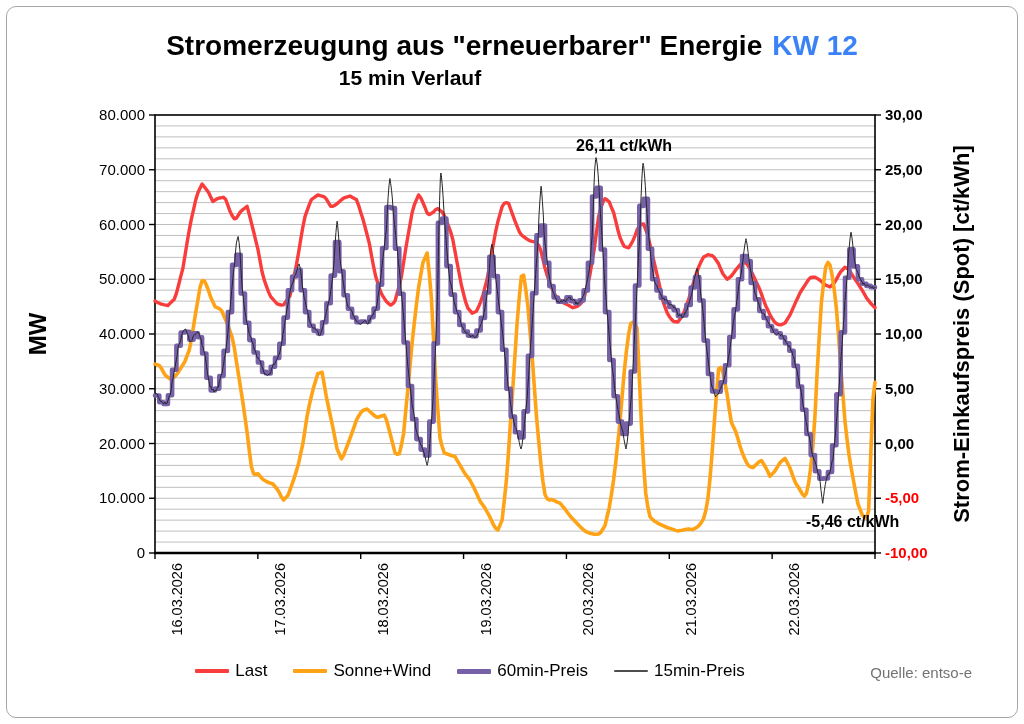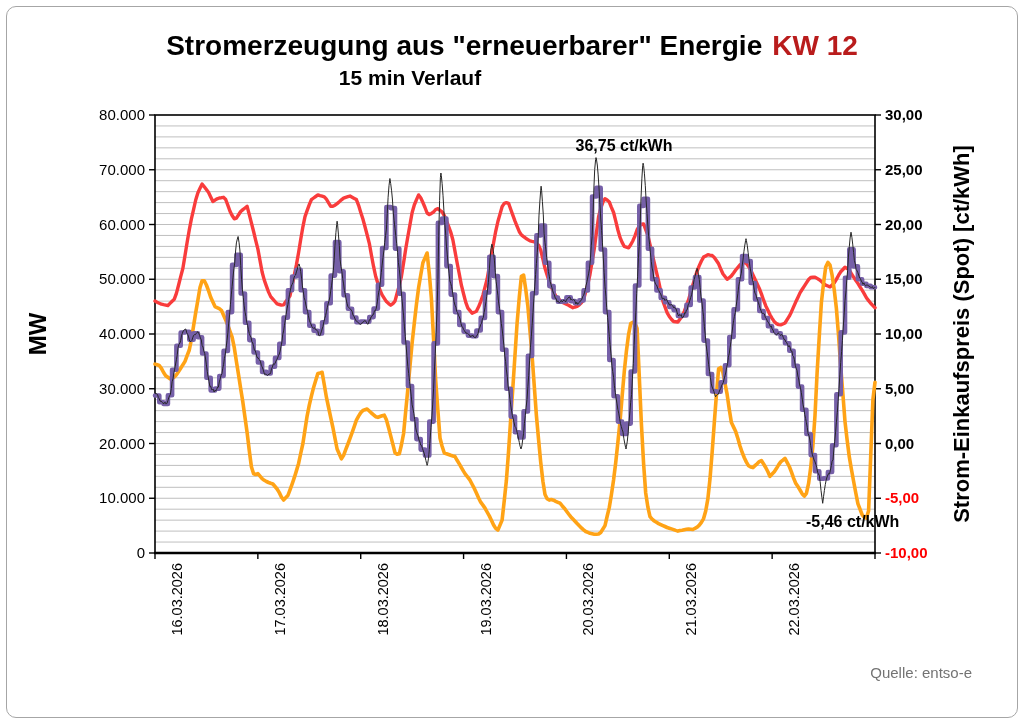--- a/index.html
+++ b/index.html
@@ -3,21 +3,21 @@
 <meta charset="utf-8">
 <style>
   html,body{margin:0;padding:0;background:#fff;}
   #canvas{position:relative;width:1024px;height:724px;background:#fff;
           font-family:"Liberation Sans", sans-serif;overflow:hidden;}
   #frame{position:absolute;left:6px;top:6px;right:6px;bottom:6px;
          border:1.6px solid #a6a6a6;border-radius:10px;pointer-events:none;}
   #chart-svg{position:absolute;left:0;top:0;}
   .title-row{position:absolute;left:0;top:30px;width:1024px;text-align:center;
              font-size:28px;font-weight:bold;color:#000;letter-spacing:0;}
-  .title-kw{color:#b91c1c;margin-left:10px;}
+  .title-kw{color:#3b82f6;margin-left:10px;}
   .subtitle{position:absolute;left:0;top:66px;width:820px;text-align:center;
             font-size:21px;font-weight:bold;color:#000;}
   .axis-title-left{position:absolute;left:38px;top:334px;transform:translate(-50%,-50%) rotate(-90deg);
                    font-size:24px;font-weight:bold;color:#000;white-space:nowrap;}
   .axis-title-right{position:absolute;left:962px;top:334px;transform:translate(-50%,-50%) rotate(-90deg);
                     font-size:22px;font-weight:bold;color:#000;white-space:nowrap;}
   .legend-row{position:absolute;left:120px;top:661px;width:700px;display:flex;
               justify-content:center;align-items:center;gap:26px;}
   .legend-item{display:flex;align-items:center;gap:6px;font-size:17px;color:#000;}
   .legend-swatch{display:inline-block;width:34px;border-radius:1px;}
@@ -131,17 +131,35 @@
       <text transform="translate(490.57142857142856,563) rotate(-90)" text-anchor="end" font-size="14.5" fill="#000">19.03.2026</text>
       <text transform="translate(593.4285714285714,563) rotate(-90)" text-anchor="end" font-size="14.5" fill="#000">20.03.2026</text>
       <text transform="translate(696.2857142857143,563) rotate(-90)" text-anchor="end" font-size="14.5" fill="#000">21.03.2026</text>
       <text transform="translate(799.1428571428571,563) rotate(-90)" text-anchor="end" font-size="14.5" fill="#000">22.03.2026</text>
       <path d="M155.0 301.1 L157.1 302.2 L159.3 303.2 L161.4 304.2 L163.6 304.7 L165.7 305.1 L167.9 305.5 L170.0 303.4 L172.1 301.3 L174.3 299.2 L176.4 293.4 L178.6 285.0 L180.7 276.7 L182.9 268.3 L185.0 255.4 L187.1 242.5 L189.3 229.7 L191.4 218.9 L193.6 209.4 L195.7 200.0 L197.9 192.7 L200.0 188.3 L202.1 184.0 L204.3 186.7 L206.4 189.5 L208.6 192.5 L210.7 197.0 L212.9 201.5 L215.0 200.1 L217.1 198.8 L219.3 198.0 L221.4 197.7 L223.6 197.3 L225.7 199.5 L227.9 205.3 L230.0 211.2 L232.1 215.5 L234.3 218.8 L236.4 218.1 L238.6 214.8 L240.7 211.5 L242.9 209.6 L245.0 208.0 L247.1 206.4 L249.3 214.6 L251.4 222.9 L253.6 231.5 L255.7 240.3 L257.9 249.1 L260.0 260.5 L262.1 272.0 L264.3 280.1 L266.4 286.1 L268.6 292.1 L270.7 296.6 L272.9 299.1 L275.0 301.5 L277.1 303.9 L279.3 304.5 L281.4 305.1 L283.6 304.9 L285.7 301.8 L287.9 298.8 L290.0 295.7 L292.1 285.4 L294.3 275.1 L296.4 264.9 L298.6 252.5 L300.7 239.6 L302.9 226.8 L305.0 216.6 L307.1 210.6 L309.3 204.7 L311.4 199.6 L313.6 198.0 L315.7 196.5 L317.9 194.9 L320.0 195.6 L322.1 196.2 L324.3 196.9 L326.4 199.2 L328.6 202.8 L330.7 206.3 L332.9 206.2 L335.0 205.2 L337.1 203.6 L339.3 201.7 L341.4 199.8 L343.6 198.1 L345.7 197.4 L347.9 196.7 L350.0 196.0 L352.1 197.2 L354.3 198.4 L356.4 199.6 L358.6 205.3 L360.7 212.2 L362.9 219.0 L365.0 226.8 L367.1 234.7 L369.3 243.3 L371.4 255.0 L373.6 266.7 L375.7 276.5 L377.9 283.4 L380.0 290.2 L382.1 294.9 L384.3 298.3 L386.4 301.6 L388.6 303.6 L390.7 305.2 L392.9 303.6 L395.0 301.1 L397.1 293.3 L399.3 285.5 L401.4 276.5 L403.6 262.8 L405.7 249.1 L407.9 236.2 L410.0 224.5 L412.1 212.8 L414.3 205.0 L416.4 199.9 L418.6 194.9 L420.7 197.7 L422.9 202.5 L425.0 207.5 L427.1 213.0 L429.3 214.5 L431.4 213.4 L433.6 212.0 L435.7 209.5 L437.9 208.7 L440.0 210.3 L442.1 211.8 L444.3 215.6 L446.4 220.7 L448.6 226.3 L450.7 232.0 L452.9 240.0 L455.0 251.4 L457.1 262.8 L459.3 274.0 L461.4 285.2 L463.6 294.0 L465.7 302.2 L467.9 308.2 L470.0 310.7 L472.1 313.2 L474.3 312.2 L476.4 311.2 L478.6 306.8 L480.7 301.6 L482.9 295.2 L485.0 287.2 L487.1 279.3 L489.3 266.8 L491.4 254.4 L493.6 242.7 L495.7 231.3 L497.9 221.5 L500.0 214.1 L502.1 206.7 L504.3 203.3 L506.4 202.6 L508.6 203.3 L510.7 209.3 L512.9 215.4 L515.0 221.1 L517.1 226.4 L519.3 231.7 L521.4 234.9 L523.6 236.6 L525.7 238.2 L527.9 239.6 L530.0 240.9 L532.1 241.4 L534.3 241.8 L536.4 243.2 L538.6 245.2 L540.7 250.1 L542.9 259.2 L545.0 268.3 L547.1 275.1 L549.3 282.0 L551.4 287.3 L553.6 291.6 L555.7 295.9 L557.9 298.3 L560.0 300.3 L562.1 302.2 L564.3 303.2 L566.4 304.2 L568.6 305.2 L570.7 306.5 L572.9 307.7 L575.0 307.0 L577.1 306.4 L579.3 304.8 L581.4 302.8 L583.6 299.6 L585.7 291.8 L587.9 283.9 L590.0 274.3 L592.1 261.8 L594.3 248.7 L596.4 232.7 L598.6 216.7 L600.7 208.4 L602.9 202.1 L605.0 198.7 L607.1 200.0 L609.3 202.0 L611.4 207.3 L613.6 212.5 L615.7 220.9 L617.9 230.0 L620.0 237.4 L622.1 242.4 L624.3 246.5 L626.4 247.2 L628.6 247.9 L630.7 244.8 L632.9 240.7 L635.0 235.8 L637.1 229.7 L639.3 226.1 L641.4 224.3 L643.6 224.0 L645.7 229.7 L647.9 235.4 L650.0 244.6 L652.1 253.7 L654.3 262.8 L656.4 271.9 L658.6 281.2 L660.7 291.2 L662.9 301.1 L665.0 306.9 L667.1 312.6 L669.3 316.5 L671.4 319.2 L673.6 321.5 L675.7 321.7 L677.9 322.0 L680.0 319.0 L682.1 316.0 L684.3 311.4 L686.4 305.7 L688.6 299.7 L690.7 292.2 L692.9 284.7 L695.0 277.9 L697.1 271.0 L699.3 265.6 L701.4 261.0 L703.6 257.1 L705.7 255.9 L707.9 254.6 L710.0 255.1 L712.1 255.5 L714.3 257.5 L716.4 260.5 L718.6 263.8 L720.7 268.8 L722.9 273.8 L725.0 276.5 L727.1 279.3 L729.3 277.7 L731.4 275.9 L733.6 273.0 L735.7 270.0 L737.9 267.4 L740.0 264.9 L742.1 263.3 L744.3 262.2 L746.4 263.5 L748.6 266.5 L750.7 270.1 L752.9 274.7 L755.0 279.3 L757.1 283.8 L759.3 288.4 L761.4 293.9 L763.6 300.2 L765.7 305.7 L767.9 310.3 L770.0 314.8 L772.1 318.3 L774.3 321.7 L776.4 323.6 L778.6 324.6 L780.7 324.9 L782.9 324.0 L785.0 323.0 L787.1 319.6 L789.3 316.2 L791.4 311.9 L793.6 306.9 L795.7 302.1 L797.9 297.5 L800.0 292.9 L802.1 289.5 L804.3 286.1 L806.4 282.8 L808.6 279.5 L810.7 277.5 L812.9 277.3 L815.0 277.1 L817.1 278.4 L819.3 279.8 L821.4 281.5 L823.6 283.5 L825.7 285.1 L827.9 286.0 L830.0 286.9 L832.1 284.9 L834.3 282.8 L836.4 279.4 L838.6 275.2 L840.7 271.8 L842.9 269.5 L845.0 267.2 L847.1 268.4 L849.3 270.1 L851.4 273.7 L853.6 277.1 L855.7 280.2 L857.9 283.4 L860.0 286.8 L862.1 290.2 L864.3 293.9 L866.4 297.7 L868.6 300.6 L870.7 303.3 L872.9 305.6 L875.0 307.7 " fill="none" stroke="#f93c3c" stroke-width="3.4" stroke-linejoin="round" stroke-linecap="round"></path>
       <path d="M155.0 364.1 L157.1 364.8 L159.3 365.5 L161.4 368.3 L163.6 372.5 L165.7 375.7 L167.9 377.3 L170.0 378.9 L172.1 378.0 L174.3 377.1 L176.4 374.8 L178.6 371.5 L180.7 368.2 L182.9 364.8 L185.0 361.4 L187.1 355.7 L189.3 350.0 L191.4 339.5 L193.6 325.8 L195.7 312.6 L197.9 300.0 L200.0 287.5 L202.1 280.8 L204.3 280.7 L206.4 285.0 L208.6 290.9 L210.7 297.2 L212.9 302.1 L215.0 306.6 L217.1 307.6 L219.3 308.6 L221.4 310.3 L223.6 315.2 L225.7 320.1 L227.9 325.4 L230.0 331.3 L232.1 337.1 L234.3 347.7 L236.4 361.4 L238.6 375.1 L240.7 388.8 L242.9 402.4 L245.0 417.5 L247.1 432.6 L249.3 450.8 L251.4 466.8 L253.6 473.8 L255.7 474.5 L257.9 473.6 L260.0 476.1 L262.1 478.6 L264.3 480.3 L266.4 481.5 L268.6 482.5 L270.7 483.3 L272.9 484.0 L275.0 486.5 L277.1 489.0 L279.3 492.6 L281.4 497.0 L283.6 500.0 L285.7 497.8 L287.9 495.5 L290.0 489.8 L292.1 484.1 L294.3 477.7 L296.4 470.9 L298.6 463.4 L300.7 453.5 L302.9 443.5 L305.0 429.8 L307.1 416.1 L309.3 405.2 L311.4 396.1 L313.6 387.4 L315.7 380.4 L317.9 373.4 L320.0 372.9 L322.1 372.3 L324.3 384.8 L326.4 397.2 L328.6 407.5 L330.7 417.4 L332.9 427.5 L335.0 438.3 L337.1 449.0 L339.3 454.0 L341.4 458.9 L343.6 455.4 L345.7 449.7 L347.9 444.0 L350.0 438.3 L352.1 432.6 L354.3 426.3 L356.4 420.1 L358.6 416.1 L360.7 412.7 L362.9 410.4 L365.0 409.7 L367.1 409.0 L369.3 411.0 L371.4 413.0 L373.6 414.8 L375.7 416.7 L377.9 417.4 L380.0 416.5 L382.1 415.8 L384.3 415.2 L386.4 419.8 L388.6 427.8 L390.7 435.9 L392.9 444.4 L395.0 452.8 L397.1 454.3 L399.3 453.8 L401.4 445.0 L403.6 433.5 L405.7 411.1 L407.9 388.8 L410.0 365.9 L412.1 343.1 L414.3 323.1 L416.4 304.8 L418.6 287.7 L420.7 275.3 L422.9 262.8 L425.0 257.9 L427.1 253.0 L429.3 273.7 L431.4 298.4 L433.6 339.5 L435.7 380.5 L437.9 410.7 L440.0 438.0 L442.1 446.2 L444.3 453.0 L446.4 453.7 L448.6 454.5 L450.7 455.3 L452.9 456.0 L455.0 456.6 L457.1 460.3 L459.3 463.9 L461.4 467.6 L463.6 471.4 L465.7 474.7 L467.9 477.4 L470.0 480.2 L472.1 484.3 L474.3 488.4 L476.4 493.0 L478.6 498.0 L480.7 502.2 L482.9 505.1 L485.0 508.1 L487.1 512.0 L489.3 515.9 L491.4 520.2 L493.6 525.0 L495.7 528.4 L497.9 530.0 L500.0 525.1 L502.1 520.1 L504.3 500.2 L506.4 480.3 L508.6 450.8 L510.7 418.9 L512.9 386.9 L515.0 355.0 L517.1 323.0 L519.3 297.2 L521.4 276.3 L523.6 275.1 L525.7 289.0 L527.9 306.6 L530.0 331.3 L532.1 355.9 L534.3 386.3 L536.4 415.5 L538.6 439.9 L540.7 462.1 L542.9 481.3 L545.0 494.5 L547.1 498.7 L549.3 500.1 L551.4 499.5 L553.6 500.2 L555.7 501.3 L557.9 502.3 L560.0 503.2 L562.1 505.7 L564.3 508.2 L566.4 511.0 L568.6 514.0 L570.7 516.7 L572.9 519.0 L575.0 521.2 L577.1 523.5 L579.3 525.8 L581.4 527.9 L583.6 529.9 L585.7 531.5 L587.9 532.4 L590.0 533.3 L592.1 533.7 L594.3 534.2 L596.4 534.2 L598.6 534.0 L600.7 532.5 L602.9 529.0 L605.0 525.6 L607.1 516.5 L609.3 507.4 L611.4 494.8 L613.6 479.8 L615.7 462.7 L617.9 442.1 L620.0 421.6 L622.1 396.5 L624.3 371.4 L626.4 351.2 L628.6 334.3 L630.7 323.6 L632.9 322.2 L635.0 323.4 L637.1 328.5 L639.3 377.2 L641.4 424.0 L643.6 463.6 L645.7 493.0 L647.9 507.2 L650.0 516.7 L652.1 519.2 L654.3 521.0 L656.4 522.3 L658.6 523.6 L660.7 524.6 L662.9 525.6 L665.0 526.5 L667.1 527.5 L669.3 528.2 L671.4 528.9 L673.6 529.6 L675.7 530.4 L677.9 531.1 L680.0 530.6 L682.1 530.2 L684.3 529.7 L686.4 529.3 L688.6 529.0 L690.7 529.2 L692.9 529.5 L695.0 528.3 L697.1 527.2 L699.3 525.1 L701.4 522.3 L703.6 518.6 L705.7 511.0 L707.9 498.6 L710.0 478.8 L712.1 452.8 L714.3 422.7 L716.4 395.0 L718.6 368.8 L720.7 367.5 L722.9 372.3 L725.0 383.3 L727.1 394.2 L729.3 409.4 L731.4 422.5 L733.6 427.1 L735.7 431.6 L737.9 438.5 L740.0 446.0 L742.1 452.3 L744.3 457.7 L746.4 462.1 L748.6 465.8 L750.7 467.0 L752.9 467.6 L755.0 465.7 L757.1 463.8 L759.3 461.6 L761.4 460.6 L763.6 464.0 L765.7 467.5 L767.9 471.8 L770.0 476.4 L772.1 474.1 L774.3 471.8 L776.4 468.6 L778.6 464.9 L780.7 461.9 L782.9 460.1 L785.0 458.3 L787.1 462.4 L789.3 466.5 L791.4 471.9 L793.6 478.1 L795.7 483.2 L797.9 486.6 L800.0 490.0 L802.1 493.7 L804.3 496.1 L806.4 493.3 L808.6 483.4 L810.7 467.6 L812.9 445.7 L815.0 415.5 L817.1 372.9 L819.3 335.8 L821.4 302.4 L823.6 283.0 L825.7 267.1 L827.9 262.4 L830.0 265.2 L832.1 275.2 L834.3 290.2 L836.4 308.5 L838.6 336.2 L840.7 366.3 L842.9 394.2 L845.0 421.6 L847.1 439.8 L849.3 456.9 L851.4 469.2 L853.6 481.3 L855.7 492.5 L857.9 503.7 L860.0 509.2 L862.1 514.7 L864.3 517.4 L866.4 518.1 L868.6 510.7 L870.7 456.6 L872.9 399.7 L875.0 382.2 " fill="none" stroke="#ffa316" stroke-width="3.6" stroke-linejoin="round" stroke-linecap="round"></path>
       <path d="M155.0 395.5 L159.3 395.5 L159.3 402.3 L163.6 402.3 L163.6 404.0 L167.9 404.0 L167.9 395.3 L172.1 395.3 L172.1 369.8 L176.4 369.8 L176.4 345.7 L180.7 345.7 L180.7 332.5 L185.0 332.5 L185.0 331.7 L189.3 331.7 L189.3 339.8 L193.6 339.8 L193.6 333.3 L197.9 333.3 L197.9 337.3 L202.1 337.3 L202.1 353.5 L206.4 353.5 L206.4 377.8 L210.7 377.8 L210.7 390.4 L215.0 390.4 L215.0 388.6 L219.3 388.6 L219.3 376.0 L223.6 376.0 L223.6 350.9 L227.9 350.9 L227.9 312.1 L232.1 312.1 L232.1 264.9 L236.4 264.9 L236.4 254.8 L240.7 254.8 L240.7 293.5 L245.0 293.5 L245.0 322.8 L249.3 322.8 L249.3 340.1 L253.6 340.1 L253.6 352.5 L257.9 352.5 L257.9 362.5 L262.1 362.5 L262.1 371.9 L266.4 371.9 L266.4 373.4 L270.7 373.4 L270.7 366.7 L275.0 366.7 L275.0 357.9 L279.3 357.9 L279.3 343.8 L283.6 343.8 L283.6 317.6 L287.9 317.6 L287.9 290.2 L292.1 290.2 L292.1 276.5 L296.4 276.5 L296.4 269.9 L300.7 269.9 L300.7 290.2 L305.0 290.2 L305.0 312.1 L309.3 312.1 L309.3 325.7 L313.6 325.7 L313.6 330.7 L317.9 330.7 L317.9 333.4 L322.1 333.4 L322.1 322.3 L326.4 322.3 L326.4 303.3 L330.7 303.3 L330.7 275.6 L335.0 275.6 L335.0 242.0 L339.3 242.0 L339.3 271.2 L343.6 271.2 L343.6 295.3 L347.9 295.3 L347.9 308.8 L352.1 308.8 L352.1 317.5 L356.4 317.5 L356.4 322.3 L360.7 322.3 L360.7 321.5 L365.0 321.5 L365.0 321.7 L369.3 321.7 L369.3 317.1 L373.6 317.1 L373.6 308.6 L377.9 308.6 L377.9 284.7 L382.1 284.7 L382.1 248.0 L386.4 248.0 L386.4 207.0 L390.7 207.0 L390.7 208.1 L395.0 208.1 L395.0 248.6 L399.3 248.6 L399.3 293.8 L403.6 293.8 L403.6 342.5 L407.9 342.5 L407.9 386.0 L412.1 386.0 L412.1 419.2 L416.4 419.2 L416.4 439.1 L420.7 439.1 L420.7 449.6 L425.0 449.6 L425.0 455.5 L429.3 455.5 L429.3 421.6 L433.6 421.6 L433.6 343.4 L437.9 343.4 L437.9 222.9 L442.1 222.9 L442.1 218.6 L446.4 218.6 L446.4 266.1 L450.7 266.1 L450.7 294.6 L455.0 294.6 L455.0 312.1 L459.3 312.1 L459.3 324.9 L463.6 324.9 L463.6 331.6 L467.9 331.6 L467.9 335.6 L472.1 335.6 L472.1 336.2 L476.4 336.2 L476.4 330.5 L480.7 330.5 L480.7 317.9 L485.0 317.9 L485.0 292.4 L489.3 292.4 L489.3 256.7 L493.6 256.7 L493.6 276.1 L497.9 276.1 L497.9 312.1 L502.1 312.1 L502.1 349.8 L506.4 349.8 L506.4 388.8 L510.7 388.8 L510.7 416.6 L515.0 416.6 L515.0 432.3 L519.3 432.3 L519.3 437.4 L523.6 437.4 L523.6 411.4 L527.9 411.4 L527.9 355.9 L532.1 355.9 L532.1 293.3 L536.4 293.3 L536.4 235.4 L540.7 235.4 L540.7 225.6 L545.0 225.6 L545.0 262.8 L549.3 262.8 L549.3 286.1 L553.6 286.1 L553.6 297.5 L557.9 297.5 L557.9 301.8 L562.1 301.8 L562.1 301.4 L566.4 301.4 L566.4 297.3 L570.7 297.3 L570.7 301.1 L575.0 301.1 L575.0 303.3 L579.3 303.3 L579.3 300.4 L583.6 300.4 L583.6 290.4 L587.9 290.4 L587.9 262.8 L592.1 262.8 L592.1 196.5 L596.4 196.5 L596.4 187.9 L600.7 187.9 L600.7 249.5 L605.0 249.5 L605.0 312.1 L609.3 312.1 L609.3 360.0 L613.6 360.0 L613.6 396.2 L617.9 396.2 L617.9 421.6 L622.1 421.6 L622.1 434.0 L626.4 434.0 L626.4 423.6 L630.7 423.6 L630.7 371.5 L635.0 371.5 L635.0 285.5 L639.3 285.5 L639.3 205.9 L643.6 205.9 L643.6 198.7 L647.9 198.7 L647.9 248.7 L652.1 248.7 L652.1 279.2 L656.4 279.2 L656.4 290.4 L660.7 290.4 L660.7 297.9 L665.0 297.9 L665.0 302.2 L669.3 302.2 L669.3 306.9 L673.6 306.9 L673.6 310.1 L677.9 310.1 L677.9 315.9 L682.1 315.9 L682.1 315.4 L686.4 315.4 L686.4 304.9 L690.7 304.9 L690.7 287.5 L695.0 287.5 L695.0 277.1 L699.3 277.1 L699.3 300.5 L703.6 300.5 L703.6 340.6 L707.9 340.6 L707.9 374.0 L712.1 374.0 L712.1 391.4 L716.4 391.4 L716.4 391.7 L720.7 391.7 L720.7 382.2 L725.0 382.2 L725.0 365.3 L729.3 365.3 L729.3 337.0 L733.6 337.0 L733.6 309.4 L737.9 309.4 L737.9 279.3 L742.1 279.3 L742.1 256.0 L746.4 256.0 L746.4 261.1 L750.7 261.1 L750.7 283.0 L755.0 283.0 L755.0 299.4 L759.3 299.4 L759.3 311.0 L763.6 311.0 L763.6 318.0 L767.9 318.0 L767.9 326.3 L772.1 326.3 L772.1 330.9 L776.4 330.9 L776.4 333.3 L780.7 333.3 L780.7 337.4 L785.0 337.4 L785.0 343.3 L789.3 343.3 L789.3 350.8 L793.6 350.8 L793.6 365.9 L797.9 365.9 L797.9 386.6 L802.1 386.6 L802.1 409.8 L806.4 409.8 L806.4 434.0 L810.7 434.0 L810.7 455.1 L815.0 455.1 L815.0 471.2 L819.3 471.2 L819.3 478.7 L823.6 478.7 L823.6 478.4 L827.9 478.4 L827.9 472.0 L832.1 472.0 L832.1 445.2 L836.4 445.2 L836.4 394.2 L840.7 394.2 L840.7 332.4 L845.0 332.4 L845.0 277.7 L849.3 277.7 L849.3 249.2 L853.6 249.2 L853.6 266.4 L857.9 266.4 L857.9 279.3 L862.1 279.3 L862.1 283.8 L866.4 283.8 L866.4 285.9 L870.7 285.9 L870.7 287.2 L875.0 287.2 " fill="none" stroke="#7660a8" stroke-width="4.6" stroke-linejoin="round" stroke-linecap="round"></path>
       <path d="M155.0 392.8 L155.9 394.1 L156.7 393.7 L157.6 394.7 L158.4 397.7 L159.3 398.8 L160.1 401.0 L161.0 401.5 L161.9 401.7 L162.7 402.6 L163.6 404.0 L164.4 402.6 L165.3 402.4 L166.1 404.1 L167.0 403.2 L167.9 400.7 L168.7 397.8 L169.6 395.7 L170.4 394.3 L171.3 388.5 L172.1 381.8 L173.0 378.7 L173.9 372.6 L174.7 369.1 L175.6 364.0 L176.4 359.7 L177.3 354.5 L178.1 347.3 L179.0 344.2 L179.9 343.0 L180.7 340.4 L181.6 335.2 L182.4 333.2 L183.3 330.7 L184.1 330.4 L185.0 329.1 L185.9 329.2 L186.7 332.8 L187.6 334.2 L188.4 336.1 L189.3 339.8 L190.1 341.6 L191.0 341.5 L191.9 340.5 L192.7 337.8 L193.6 335.4 L194.4 334.7 L195.3 334.7 L196.1 333.7 L197.0 332.4 L197.9 331.8 L198.7 333.2 L199.6 335.4 L200.4 337.9 L201.3 339.9 L202.1 345.4 L203.0 347.0 L203.9 351.3 L204.7 353.4 L205.6 359.0 L206.4 364.8 L207.3 371.6 L208.1 376.7 L209.0 381.7 L209.9 386.6 L210.7 386.2 L211.6 389.6 L212.4 389.5 L213.3 389.2 L214.1 392.0 L215.0 390.3 L215.9 390.9 L216.7 389.4 L217.6 387.1 L218.4 387.1 L219.3 381.9 L220.1 379.4 L221.0 375.5 L221.9 373.8 L222.7 368.6 L223.6 364.3 L224.4 358.5 L225.3 354.0 L226.1 347.7 L227.0 340.7 L227.9 332.6 L228.7 323.1 L229.6 314.9 L230.4 304.8 L231.3 294.9 L232.1 286.7 L233.0 277.3 L233.9 268.7 L234.7 263.1 L235.6 251.0 L236.4 242.9 L237.3 239.1 L238.1 236.5 L238.1 236.5 L239.0 242.2 L239.9 250.0 L240.7 265.3 L241.6 279.1 L242.4 289.6 L243.3 297.4 L244.1 305.7 L245.0 311.8 L245.9 316.4 L246.7 322.0 L247.6 325.3 L248.4 329.7 L249.3 333.6 L250.1 335.6 L251.0 337.2 L251.9 341.7 L252.7 343.0 L253.6 346.3 L254.4 350.2 L255.3 350.6 L256.1 353.8 L257.0 357.5 L257.9 357.7 L258.7 359.1 L259.6 359.9 L260.4 361.2 L261.3 365.3 L262.1 366.9 L263.0 369.1 L263.9 372.3 L264.7 374.6 L265.6 374.1 L266.4 374.4 L267.3 375.5 L268.1 375.0 L269.0 374.0 L269.9 374.0 L270.7 372.8 L271.6 368.6 L272.4 367.0 L273.3 363.8 L274.1 364.4 L275.0 363.7 L275.9 361.1 L276.7 359.8 L277.6 357.9 L278.4 355.8 L279.3 354.0 L280.1 351.2 L281.0 346.5 L281.9 341.9 L282.7 334.9 L283.6 330.9 L284.4 325.7 L285.3 319.9 L286.1 314.5 L287.0 308.9 L287.9 304.6 L288.7 299.4 L289.6 294.2 L290.4 290.1 L291.3 286.1 L292.1 284.4 L293.0 282.3 L293.9 278.0 L294.7 275.9 L295.6 275.0 L296.4 271.9 L297.3 269.2 L298.1 265.9 L299.0 263.9 L299.0 263.9 L299.9 266.8 L300.7 271.6 L301.6 278.1 L302.4 285.9 L303.3 291.6 L304.1 297.6 L305.0 300.3 L305.9 305.0 L306.7 308.4 L307.6 311.4 L308.4 315.6 L309.3 320.2 L310.1 322.3 L311.0 324.1 L311.9 326.7 L312.7 327.8 L313.6 328.3 L314.4 327.5 L315.3 329.4 L316.1 329.6 L317.0 330.3 L317.9 331.5 L318.7 335.2 L319.6 336.1 L320.4 334.7 L321.3 331.9 L322.1 329.0 L323.0 326.4 L323.9 321.7 L324.7 318.3 L325.6 315.6 L326.4 311.8 L327.3 307.6 L328.1 304.0 L329.0 300.9 L329.9 296.9 L330.7 291.1 L331.6 285.2 L332.4 279.1 L333.3 270.3 L334.1 260.6 L335.0 245.3 L335.9 232.7 L336.7 224.5 L337.1 221.2 L337.6 224.7 L338.4 234.1 L339.3 245.5 L340.1 259.6 L341.0 266.6 L341.9 271.7 L342.7 278.6 L343.6 283.9 L344.4 290.5 L345.3 294.6 L346.1 299.0 L347.0 303.4 L347.9 306.5 L348.7 307.4 L349.6 308.3 L350.4 309.1 L351.3 310.1 L352.1 311.5 L353.0 315.1 L353.9 316.1 L354.7 318.0 L355.6 320.1 L356.4 321.2 L357.3 321.8 L358.1 322.5 L359.0 323.4 L359.9 324.1 L360.7 324.4 L361.6 323.1 L362.4 323.0 L363.3 321.8 L364.1 321.0 L365.0 320.6 L365.9 321.3 L366.7 322.9 L367.6 324.3 L368.4 323.8 L369.3 319.8 L370.1 320.3 L371.0 317.0 L371.9 316.4 L372.7 314.7 L373.6 314.4 L374.4 310.8 L375.3 310.8 L376.1 308.9 L377.0 304.2 L377.9 297.5 L378.7 292.2 L379.6 288.6 L380.4 280.1 L381.3 272.4 L382.1 265.2 L383.0 257.5 L383.9 250.8 L384.7 242.4 L385.6 235.3 L386.4 229.1 L387.3 213.3 L388.1 197.3 L389.0 185.7 L389.9 178.5 L389.9 178.5 L390.7 183.6 L391.6 190.8 L392.4 199.0 L393.3 212.8 L394.1 220.6 L395.0 228.6 L395.9 236.7 L396.7 243.6 L397.6 252.6 L398.4 262.6 L399.3 269.3 L400.1 277.0 L401.0 288.7 L401.9 298.5 L402.7 307.0 L403.6 315.9 L404.4 326.1 L405.3 336.5 L406.1 345.7 L407.0 356.9 L407.9 366.8 L408.7 373.6 L409.6 381.5 L410.4 388.8 L411.3 396.8 L412.1 404.7 L413.0 408.8 L413.9 413.6 L414.7 419.6 L415.6 427.1 L416.4 431.1 L417.3 433.8 L418.1 435.9 L419.0 440.1 L419.9 441.9 L420.7 445.1 L421.6 445.6 L422.4 448.3 L423.3 450.9 L424.1 453.2 L425.0 456.5 L425.9 460.5 L426.7 463.8 L427.1 465.4 L427.6 463.8 L428.4 458.9 L429.3 449.7 L430.1 439.3 L431.0 427.6 L431.9 415.9 L432.7 404.1 L433.6 388.9 L434.4 370.1 L435.3 353.2 L436.1 332.9 L437.0 310.1 L437.9 281.3 L438.7 236.2 L439.6 200.4 L440.4 177.5 L440.9 173.0 L441.3 175.4 L442.1 183.4 L443.0 195.3 L443.9 210.5 L444.7 222.6 L445.6 233.0 L446.4 245.0 L447.3 254.9 L448.1 264.1 L449.0 273.1 L449.9 281.0 L450.7 283.3 L451.6 286.6 L452.4 291.0 L453.3 297.2 L454.1 301.9 L455.0 305.2 L455.9 307.1 L456.7 311.3 L457.6 312.6 L458.4 315.3 L459.3 316.9 L460.1 319.1 L461.0 323.5 L461.9 326.7 L462.7 327.2 L463.6 329.5 L464.4 330.6 L465.3 332.2 L466.1 333.4 L467.0 332.8 L467.9 333.7 L468.7 334.6 L469.6 335.0 L470.4 337.1 L471.3 335.9 L472.1 335.9 L473.0 335.3 L473.9 337.0 L474.7 337.6 L475.6 337.7 L476.4 336.2 L477.3 335.0 L478.1 333.3 L479.0 328.8 L479.9 327.2 L480.7 324.5 L481.6 323.2 L482.4 319.1 L483.3 317.5 L484.1 312.3 L485.0 307.7 L485.9 302.1 L486.7 296.7 L487.6 288.6 L488.4 282.3 L489.3 270.2 L490.1 258.0 L491.0 248.6 L491.9 244.2 L491.9 244.2 L492.7 247.3 L493.6 253.1 L494.4 260.1 L495.3 272.4 L496.1 281.4 L497.0 288.3 L497.9 295.3 L498.7 303.1 L499.6 308.3 L500.4 316.0 L501.3 323.6 L502.1 328.8 L503.0 336.8 L503.9 345.2 L504.7 355.0 L505.6 361.5 L506.4 369.9 L507.3 376.6 L508.1 386.1 L509.0 391.3 L509.9 398.8 L510.7 404.9 L511.6 411.1 L512.4 415.7 L513.3 419.0 L514.1 422.8 L515.0 426.7 L515.9 427.6 L516.7 430.7 L517.6 434.5 L518.4 438.1 L519.3 442.4 L520.1 446.3 L521.0 449.0 L521.0 449.0 L521.9 445.9 L522.7 439.6 L523.6 433.3 L524.4 423.6 L525.3 415.5 L526.1 407.2 L527.0 399.6 L527.9 386.5 L528.7 375.6 L529.6 360.9 L530.4 347.8 L531.3 336.8 L532.1 325.5 L533.0 312.5 L533.9 298.8 L534.7 286.9 L535.6 274.5 L536.4 263.7 L537.3 252.3 L538.1 239.0 L539.0 215.1 L539.9 201.0 L540.7 190.2 L541.1 186.2 L541.6 190.2 L542.4 201.4 L543.3 214.9 L544.1 233.8 L545.0 242.7 L545.9 249.9 L546.7 257.7 L547.6 263.8 L548.4 271.6 L549.3 276.2 L550.1 281.3 L551.0 284.6 L551.9 287.6 L552.7 290.9 L553.6 293.5 L554.4 294.8 L555.3 298.3 L556.1 298.4 L557.0 301.9 L557.9 300.8 L558.7 302.3 L559.6 302.6 L560.4 301.7 L561.3 300.4 L562.1 301.9 L563.0 301.2 L563.9 299.8 L564.7 300.6 L565.6 302.0 L566.4 300.1 L567.3 298.9 L568.1 298.1 L569.0 297.0 L569.9 297.0 L570.7 299.7 L571.6 299.4 L572.4 300.2 L573.3 299.5 L574.1 299.7 L575.0 301.3 L575.9 304.0 L576.7 302.3 L577.6 304.3 L578.4 303.1 L579.3 302.4 L580.1 301.1 L581.0 300.7 L581.9 299.1 L582.7 296.6 L583.6 295.4 L584.4 292.9 L585.3 289.5 L586.1 285.2 L587.0 281.5 L587.9 277.0 L588.7 273.2 L589.6 268.2 L590.4 258.8 L591.3 245.3 L592.1 236.6 L593.0 216.3 L593.9 188.0 L594.7 169.6 L595.6 159.5 L596.0 157.6 L596.4 159.0 L597.3 165.0 L598.1 174.1 L599.0 188.0 L599.9 204.3 L600.7 218.0 L601.6 230.3 L602.4 242.2 L603.3 258.1 L604.1 272.7 L605.0 286.7 L605.9 296.2 L606.7 307.4 L607.6 317.4 L608.4 325.9 L609.3 336.4 L610.1 344.8 L611.0 353.9 L611.9 365.6 L612.7 371.5 L613.6 377.2 L614.4 385.8 L615.3 392.4 L616.1 398.1 L617.0 403.9 L617.9 409.5 L618.7 413.1 L619.6 418.1 L620.4 423.3 L621.3 426.5 L622.1 429.4 L623.0 432.0 L623.9 438.8 L624.7 443.1 L625.6 447.4 L626.0 449.0 L626.4 446.8 L627.3 441.2 L628.1 433.1 L629.0 422.1 L629.9 411.9 L630.7 402.3 L631.6 394.4 L632.4 378.9 L633.3 363.5 L634.1 345.3 L635.0 327.6 L635.9 310.6 L636.7 293.6 L637.6 276.2 L638.4 258.7 L639.3 243.0 L640.1 225.6 L641.0 198.1 L641.9 178.2 L642.7 165.8 L643.1 163.2 L643.6 165.6 L644.4 173.2 L645.3 185.7 L646.1 200.2 L647.0 213.2 L647.9 226.1 L648.7 236.6 L649.6 244.2 L650.4 252.9 L651.3 261.7 L652.1 268.0 L653.0 272.0 L653.9 278.3 L654.7 281.6 L655.6 284.3 L656.4 284.8 L657.3 286.9 L658.1 289.4 L659.0 290.9 L659.9 292.9 L660.7 293.9 L661.6 296.6 L662.4 298.9 L663.3 298.5 L664.1 298.4 L665.0 300.5 L665.9 299.6 L666.7 299.5 L667.6 301.8 L668.4 302.9 L669.3 304.9 L670.1 305.1 L671.0 304.6 L671.9 304.7 L672.7 305.7 L673.6 307.7 L674.4 306.9 L675.3 308.6 L676.1 308.8 L677.0 312.1 L677.9 314.7 L678.7 316.0 L679.6 314.5 L680.4 315.5 L681.3 314.6 L682.1 317.8 L683.0 317.4 L683.9 315.6 L684.7 312.7 L685.6 313.1 L686.4 310.0 L687.3 309.6 L688.1 304.9 L689.0 303.3 L689.9 300.2 L690.7 297.6 L691.6 294.8 L692.4 290.9 L693.3 284.6 L694.1 279.7 L695.0 276.4 L695.9 272.6 L696.7 269.6 L697.1 268.3 L697.6 269.9 L698.4 274.2 L699.3 279.6 L700.1 287.6 L701.0 296.3 L701.9 302.2 L702.7 309.6 L703.6 316.8 L704.4 326.7 L705.3 335.3 L706.1 344.7 L707.0 351.4 L707.9 357.9 L708.7 364.7 L709.6 371.4 L710.4 377.7 L711.3 383.9 L712.1 387.0 L713.0 389.1 L713.9 391.4 L714.7 394.6 L715.6 396.8 L716.4 395.4 L717.3 394.6 L718.1 394.5 L719.0 392.3 L719.9 389.8 L720.7 388.9 L721.6 385.3 L722.4 384.2 L723.3 382.4 L724.1 379.1 L725.0 375.7 L725.9 372.0 L726.7 367.2 L727.6 363.4 L728.4 357.3 L729.3 353.2 L730.1 347.7 L731.0 341.4 L731.9 333.3 L732.7 326.9 L733.6 320.6 L734.4 316.5 L735.3 312.7 L736.1 306.4 L737.0 300.0 L737.9 293.3 L738.7 286.2 L739.6 281.5 L740.4 276.9 L741.3 273.2 L742.1 266.3 L743.0 260.0 L743.9 251.7 L744.7 246.0 L745.6 240.5 L746.0 238.7 L746.4 240.6 L747.3 245.7 L748.1 252.3 L749.0 259.5 L749.9 266.5 L750.7 271.1 L751.6 276.2 L752.4 279.3 L753.3 282.6 L754.1 289.0 L755.0 293.6 L755.9 294.3 L756.7 298.0 L757.6 300.1 L758.4 302.8 L759.3 305.5 L760.1 308.3 L761.0 310.7 L761.9 313.1 L762.7 313.4 L763.6 313.4 L764.4 314.0 L765.3 317.3 L766.1 318.3 L767.0 320.2 L767.9 321.9 L768.7 322.9 L769.6 324.8 L770.4 326.8 L771.3 326.0 L772.1 328.9 L773.0 330.0 L773.9 332.5 L774.7 333.3 L775.6 334.3 L776.4 334.8 L777.3 334.4 L778.1 332.9 L779.0 333.5 L779.9 334.5 L780.7 335.6 L781.6 334.3 L782.4 335.2 L783.3 337.4 L784.1 339.5 L785.0 339.7 L785.9 342.0 L786.7 342.6 L787.6 344.6 L788.4 346.7 L789.3 345.7 L790.1 347.4 L791.0 351.1 L791.9 351.1 L792.7 355.7 L793.6 356.6 L794.4 359.6 L795.3 365.3 L796.1 368.1 L797.0 370.5 L797.9 376.1 L798.7 379.0 L799.6 384.9 L800.4 387.3 L801.3 392.6 L802.1 397.8 L803.0 404.3 L803.9 408.6 L804.7 414.4 L805.6 418.5 L806.4 422.7 L807.3 427.5 L808.1 433.7 L809.0 435.8 L809.9 440.0 L810.7 445.6 L811.6 450.7 L812.4 455.0 L813.3 457.3 L814.1 460.1 L815.0 461.8 L815.9 464.5 L816.7 467.2 L817.6 472.3 L818.4 473.9 L819.3 475.5 L820.1 481.4 L821.0 490.3 L821.9 497.3 L822.7 503.3 L822.7 503.3 L823.6 496.3 L824.4 490.4 L825.3 484.6 L826.1 480.4 L827.0 477.0 L827.9 475.0 L828.7 473.4 L829.6 473.8 L830.4 470.1 L831.3 465.7 L832.1 461.2 L833.0 459.9 L833.9 449.0 L834.7 441.3 L835.6 431.8 L836.4 422.2 L837.3 412.5 L838.1 401.4 L839.0 388.2 L839.9 374.2 L840.7 362.5 L841.6 351.7 L842.4 340.6 L843.3 326.0 L844.1 315.2 L845.0 300.4 L845.9 292.0 L846.7 280.9 L847.6 270.6 L848.4 257.0 L849.3 246.8 L850.1 238.0 L851.0 232.2 L851.0 232.2 L851.9 237.3 L852.7 244.1 L853.6 252.4 L854.4 260.5 L855.3 264.0 L856.1 269.4 L857.0 270.8 L857.9 272.7 L858.7 275.0 L859.6 278.0 L860.4 278.5 L861.3 281.1 L862.1 282.1 L863.0 284.3 L863.9 282.9 L864.7 284.8 L865.6 285.8 L866.4 285.2 L867.3 285.1 L868.1 285.5 L869.0 286.2 L869.9 286.7 L870.7 287.3 L871.6 287.4 L872.4 286.6 L873.3 288.6 L874.1 287.9 L875.0 287.6 " fill="none" stroke="#262626" stroke-width="1" stroke-linejoin="round" stroke-linecap="round"></path>
     </svg>
 
-  <div class="annot" id="annot-max" style="left: 624px; top: 146px;">36,75 ct/kWh</div>
+  <div class="annot" id="annot-max" style="left: 624px; top: 146px;">26,11 ct/kWh</div>
   <div class="annot" id="annot-min" style="left: 852.714px; top: 522px;">-5,46 ct/kWh</div>
 
+  <div class="legend-row">
+    <div class="legend-item">
+      <span class="legend-swatch" id="sw0" style="height: 3.5px; background: rgb(249, 60, 60);"></span>
+      <span>Last</span>
+    </div>
+    <div class="legend-item">
+      <span class="legend-swatch" id="sw1" style="height: 3.5px; background: rgb(255, 163, 22);"></span>
+      <span>Sonne+Wind</span>
+    </div>
+    <div class="legend-item">
+      <span class="legend-swatch" id="sw2" style="height: 5px; background: rgb(118, 96, 168);"></span>
+      <span>60min-Preis</span>
+    </div>
+    <div class="legend-item">
+      <span class="legend-swatch" id="sw3" style="height: 1.5px; background: rgb(77, 77, 77);"></span>
+      <span>15min-Preis</span>
+    </div>
+  </div>
   <div class="source-note">Quelle: entso-e</div>
 </div>
 
 </body></html>

